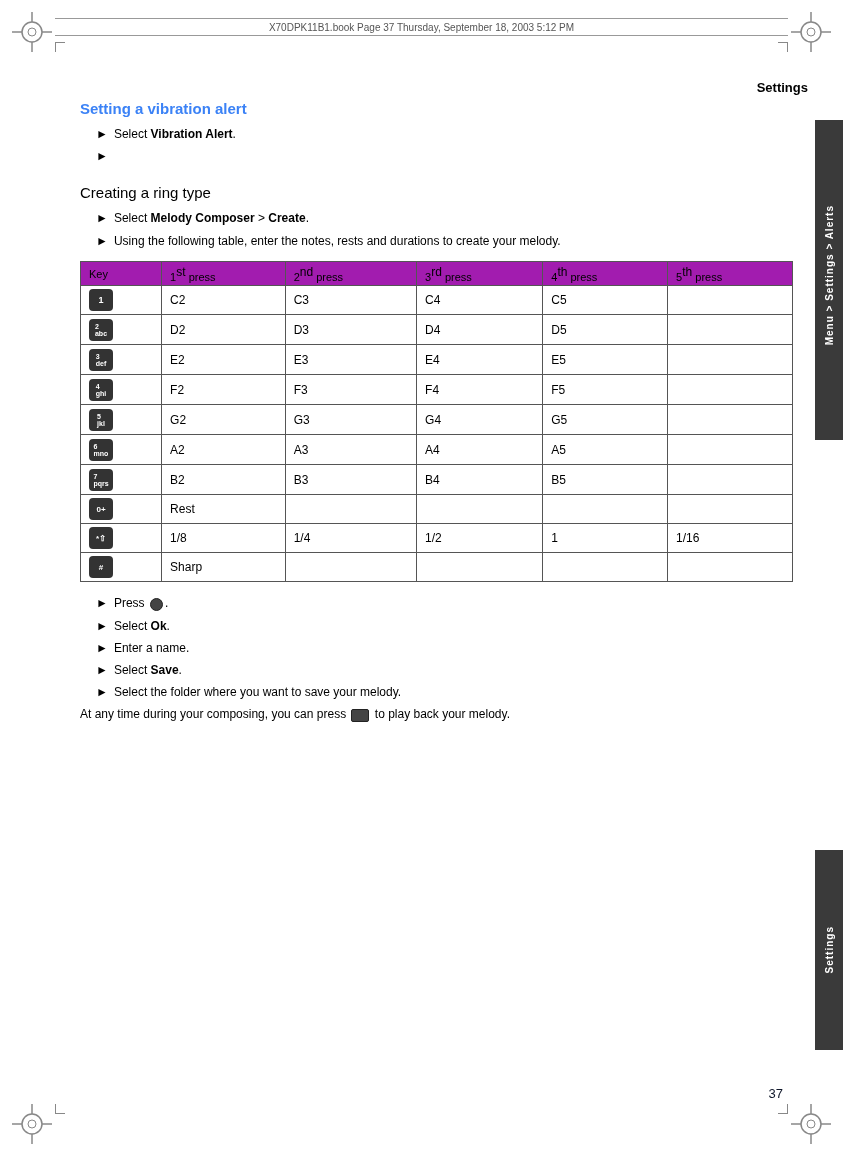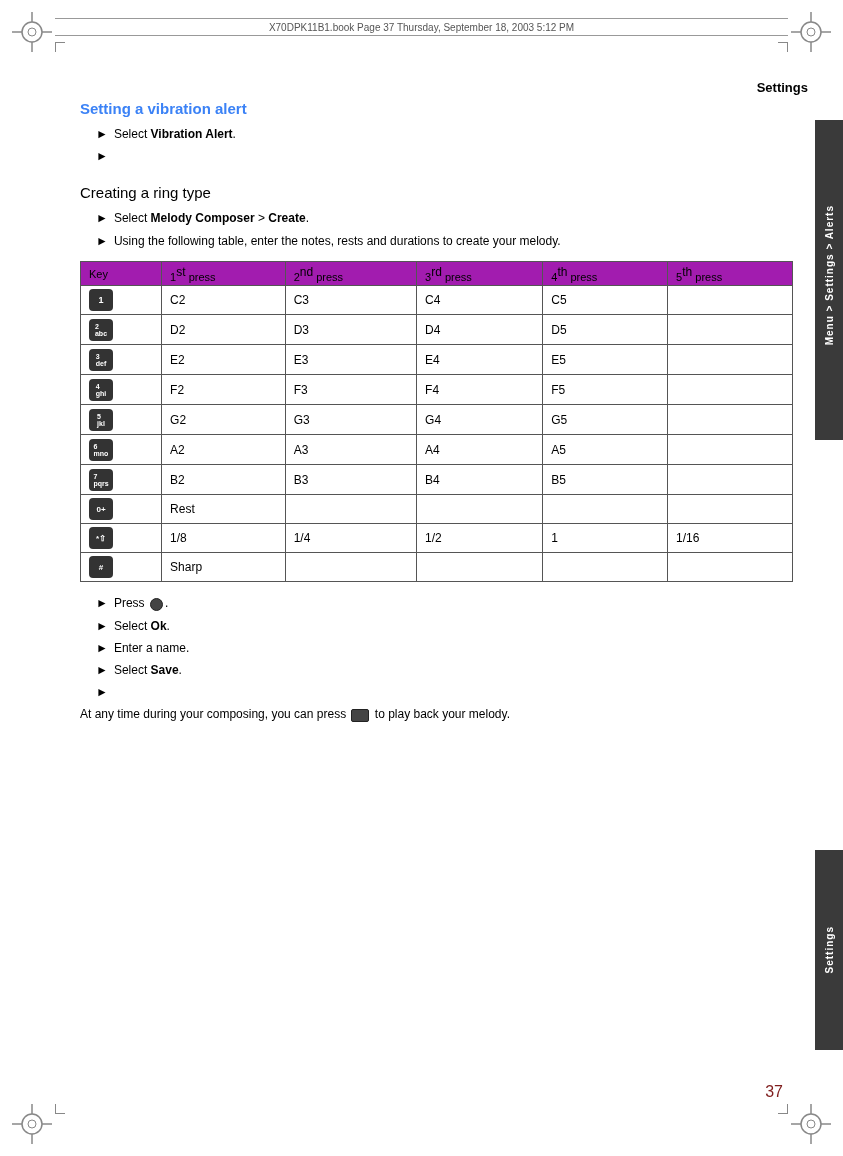--- a/index.html
+++ b/index.html
@@ -82,22 +82,22 @@
       transform: rotate(180deg);
       white-space: nowrap;
       letter-spacing: 1px;
     }
 
     
     .page-number {
       position: absolute;
       bottom: 55px;
       right: 60px;
-      font-size: 16px;
-      color: #7f1d1d;
+      font-size: 13px;
+      color: #0f172a;
     }
 
     
     .settings-label-top {
       position: absolute;
       top: 80px;
       right: 35px;
       font-size: 13px;
       font-weight: bold;
       color: #000;
@@ -405,20 +405,21 @@
   <div class="bullet-item">
     <span class="bullet-arrow">►</span>
     <span>Enter a name.</span>
   </div>
   <div class="bullet-item">
     <span class="bullet-arrow">►</span>
     <span>Select <strong>Save</strong>.</span>
   </div>
   <div class="bullet-item">
     <span class="bullet-arrow">►</span>
+    <span>Select the folder where you want to save your melody.</span>
   </div>
 
   <div class="body-text" style="margin-top:0;">
     At any time during your composing, you can press <span class="inline-btn-lg" style="background:#444; border-radius:2px; width:18px; height:13px; display:inline-block; vertical-align:middle; border:1px solid #222;"></span> to play back your melody.
   </div>
 
 </div>
 
 <div style="position:absolute; top:42px; left:55px; width:10px; height:10px; border-top:1px solid #888; border-left:1px solid #888;"></div>
 <div style="position:absolute; top:42px; right:55px; width:10px; height:10px; border-top:1px solid #888; border-right:1px solid #888;"></div>

